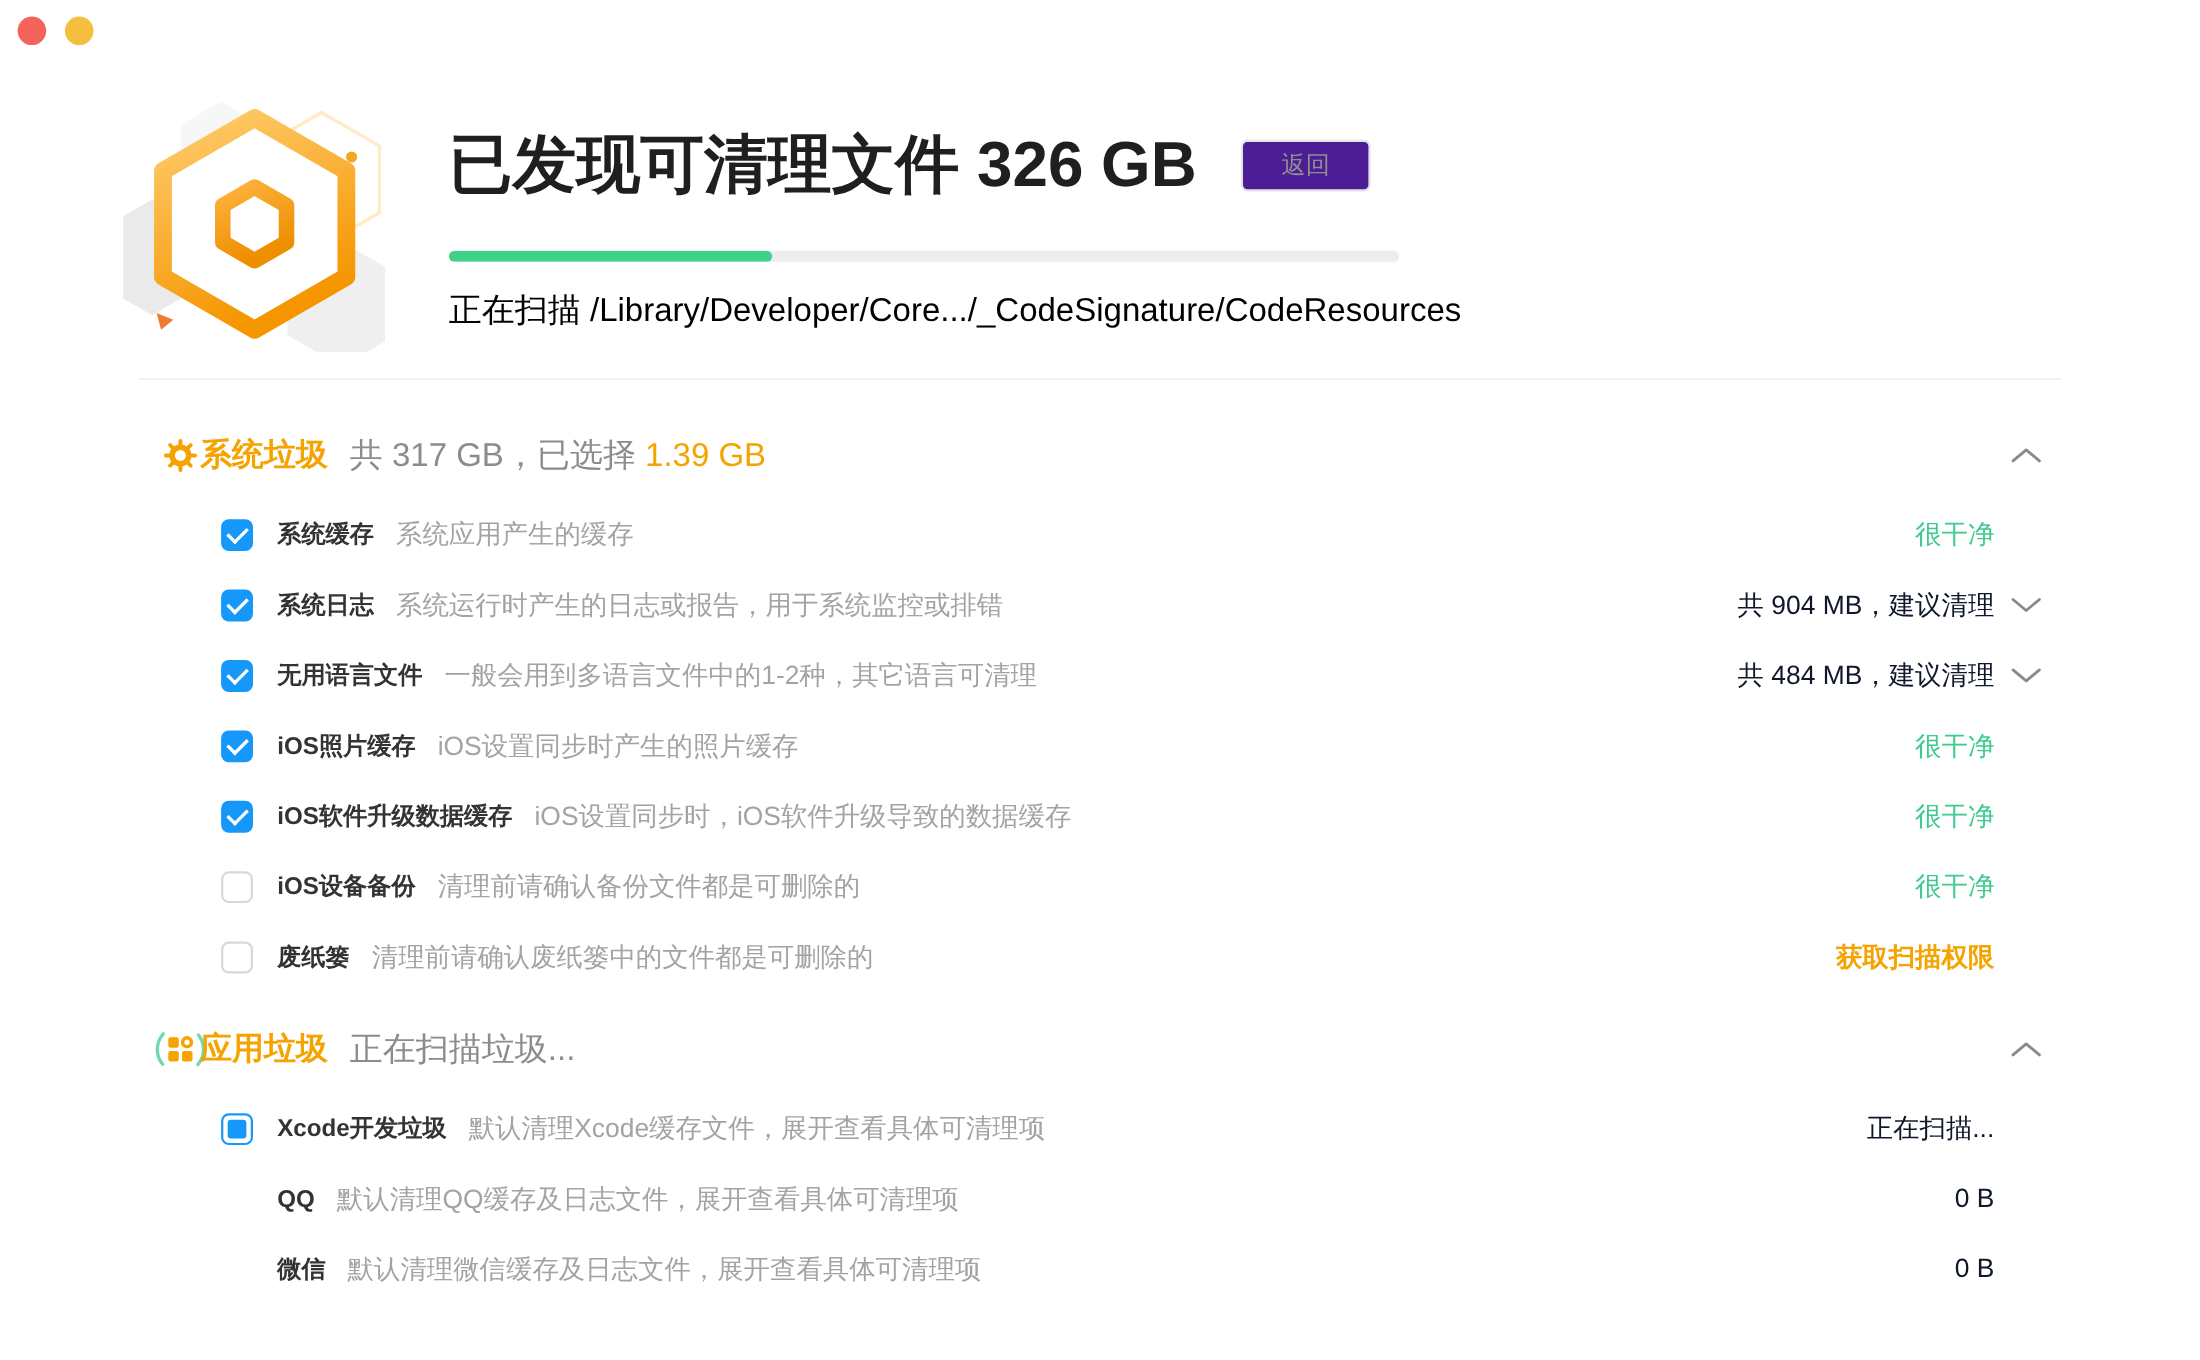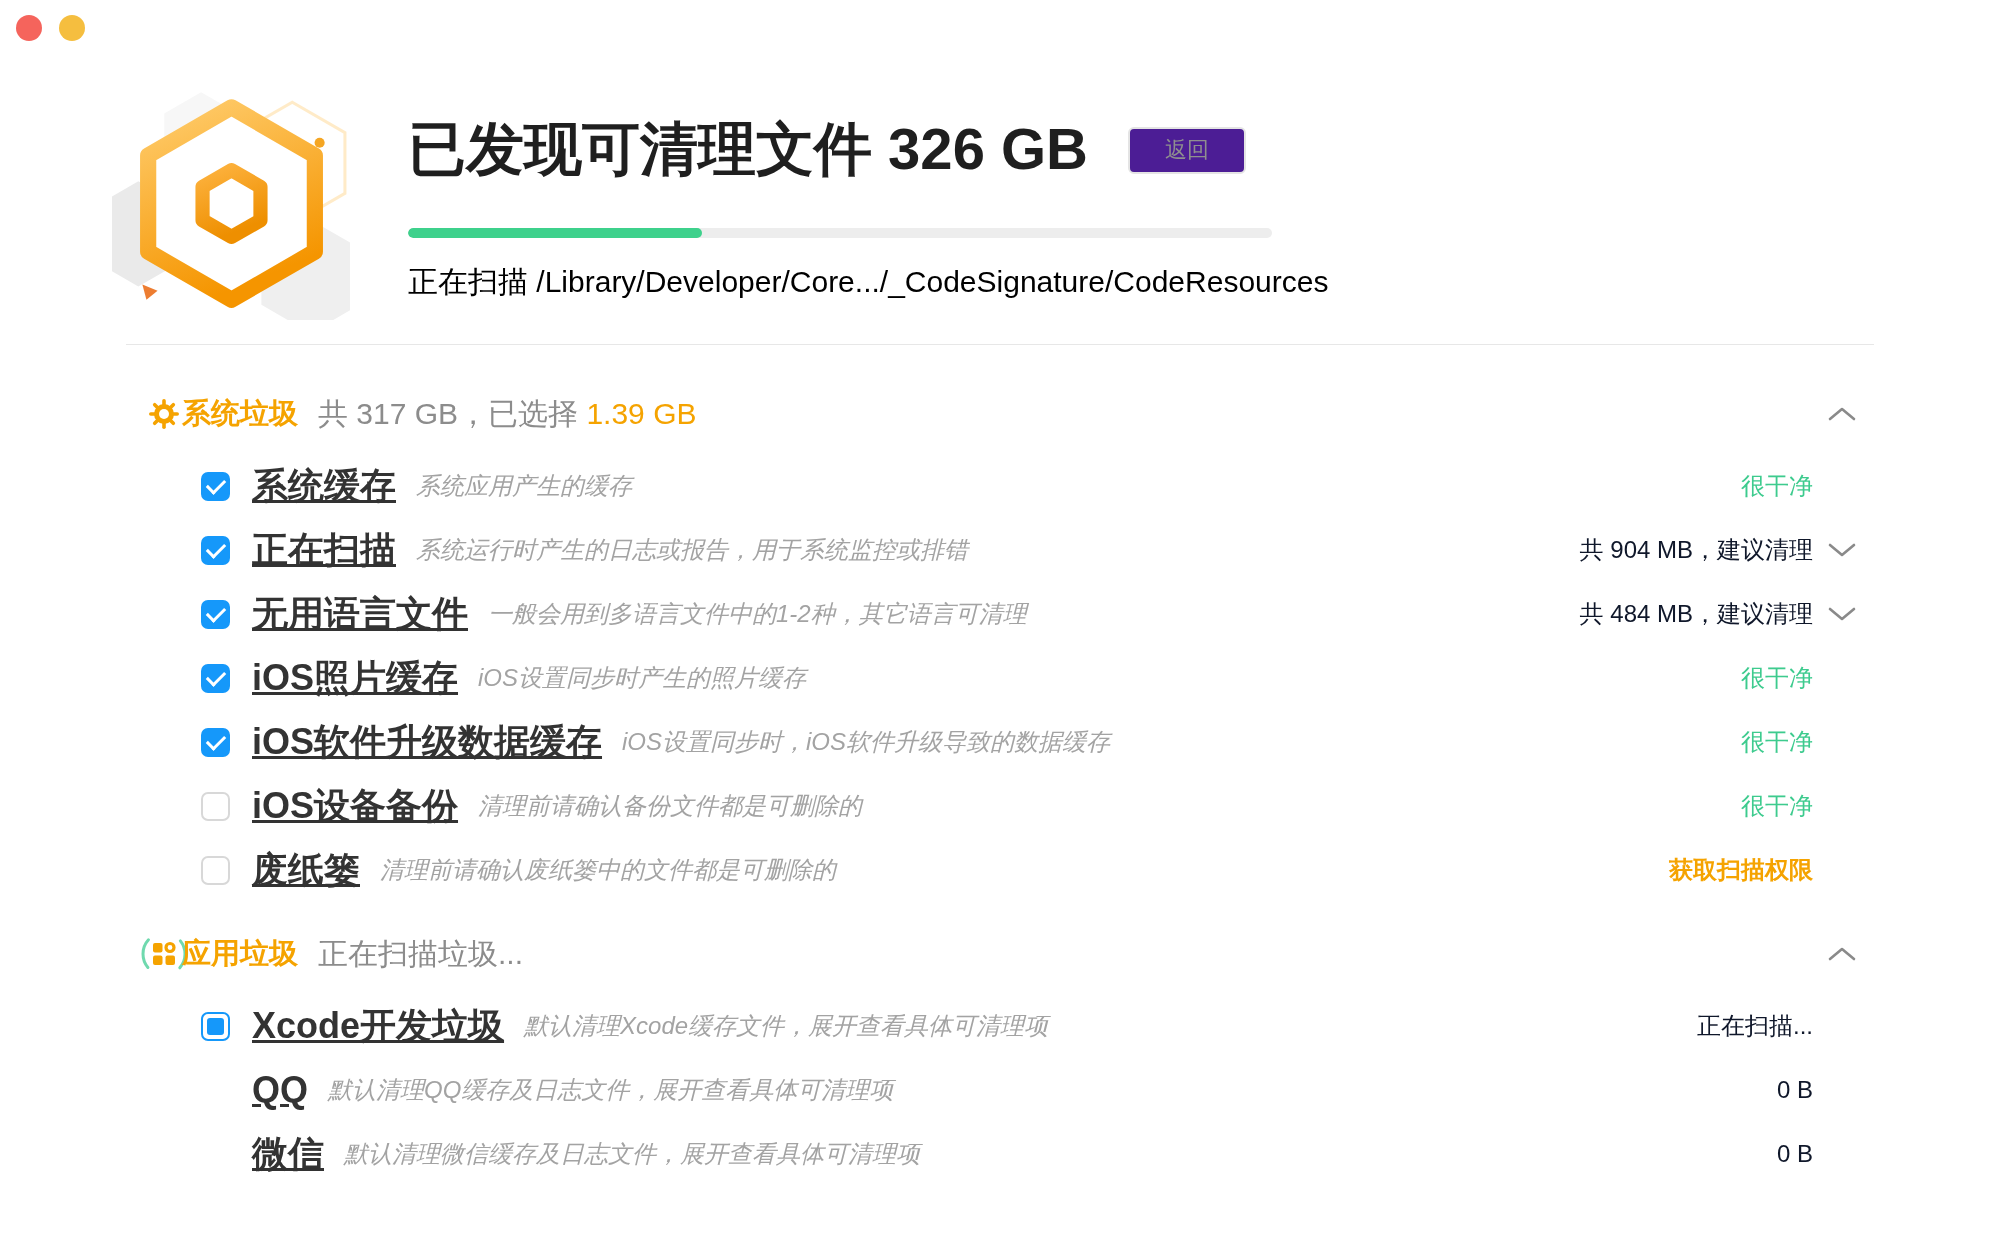--- a/index.html
+++ b/index.html
@@ -51,22 +51,22 @@
   .checkbox.checked { background:#1598FA; }
   .checkbox.checked::after {
     content:''; position:absolute; left:6px; top:7px; width:15px; height:8px;
     border-left:3.5px solid #fff; border-bottom:3.5px solid #fff; transform:rotate(-45deg);
   }
   .checkbox.unchecked { border:2px solid #D8D8D8; background:#fff; }
   .checkbox.mixed { border:2px solid #1598FA; background:#fff; }
   .checkbox.mixed::after { content:''; position:absolute; inset:4px; background:#1598FA; border-radius:3px; }
   .checkbox.none { visibility:hidden; }
 
-  .row-name { font-size:36px; font-weight:600; color:#333; white-space:nowrap;text-decoration:underline; }
-  .row-desc { margin-left:20px; font-size:24px; color:#A3A3A3; white-space:nowrap;font-style:italic; }
+  .row-name { font-size:22px; font-weight:600; color:#333; white-space:nowrap; }
+  .row-desc { margin-left:20px; font-size:24px; color:#A3A3A3; white-space:nowrap; }
   .row-right { margin-left:auto; display:flex; align-items:center; }
   .row-status { font-size:24px; white-space:nowrap; }
   .status-gray   { color:#0f172a; }
   .status-green  { color:#3DCB8E; }
   .status-orange { color:#F5A300; font-weight:700; }
   .status-red    { color:#E2593C; }
   .chevron-slot { width:44px; display:flex; justify-content:flex-end; }
   .chevron-slot svg { cursor:pointer; }
 </style>
 </head>
@@ -147,21 +147,21 @@
       <span class="chevron-slot">
         <svg class="chevron-down-icon" width="30" height="16" viewBox="0 0 30 16" style="visibility: hidden;">
           <polyline points="3,3 15,13 27,3" fill="none" stroke="#8A8A8A" stroke-width="2.6" stroke-linecap="round" stroke-linejoin="round"></polyline>
         </svg>
       </span>
     </span>
   </div>
 
   <div class="row">
     <span class="checkbox checked"></span>
-    <span class="row-name">正在扫描</span>
+    <span class="row-name">系统日志</span>
     <span class="row-desc">系统运行时产生的日志或报告，用于系统监控或排错</span>
     <span class="row-right">
       <span class="row-status status-gray">共 904 MB，建议清理</span>
       <span class="chevron-slot">
         <svg class="chevron-down-icon" width="30" height="16" viewBox="0 0 30 16">
           <polyline points="3,3 15,13 27,3" fill="none" stroke="#8A8A8A" stroke-width="2.6" stroke-linecap="round" stroke-linejoin="round"></polyline>
         </svg>
       </span>
     </span>
   </div>

